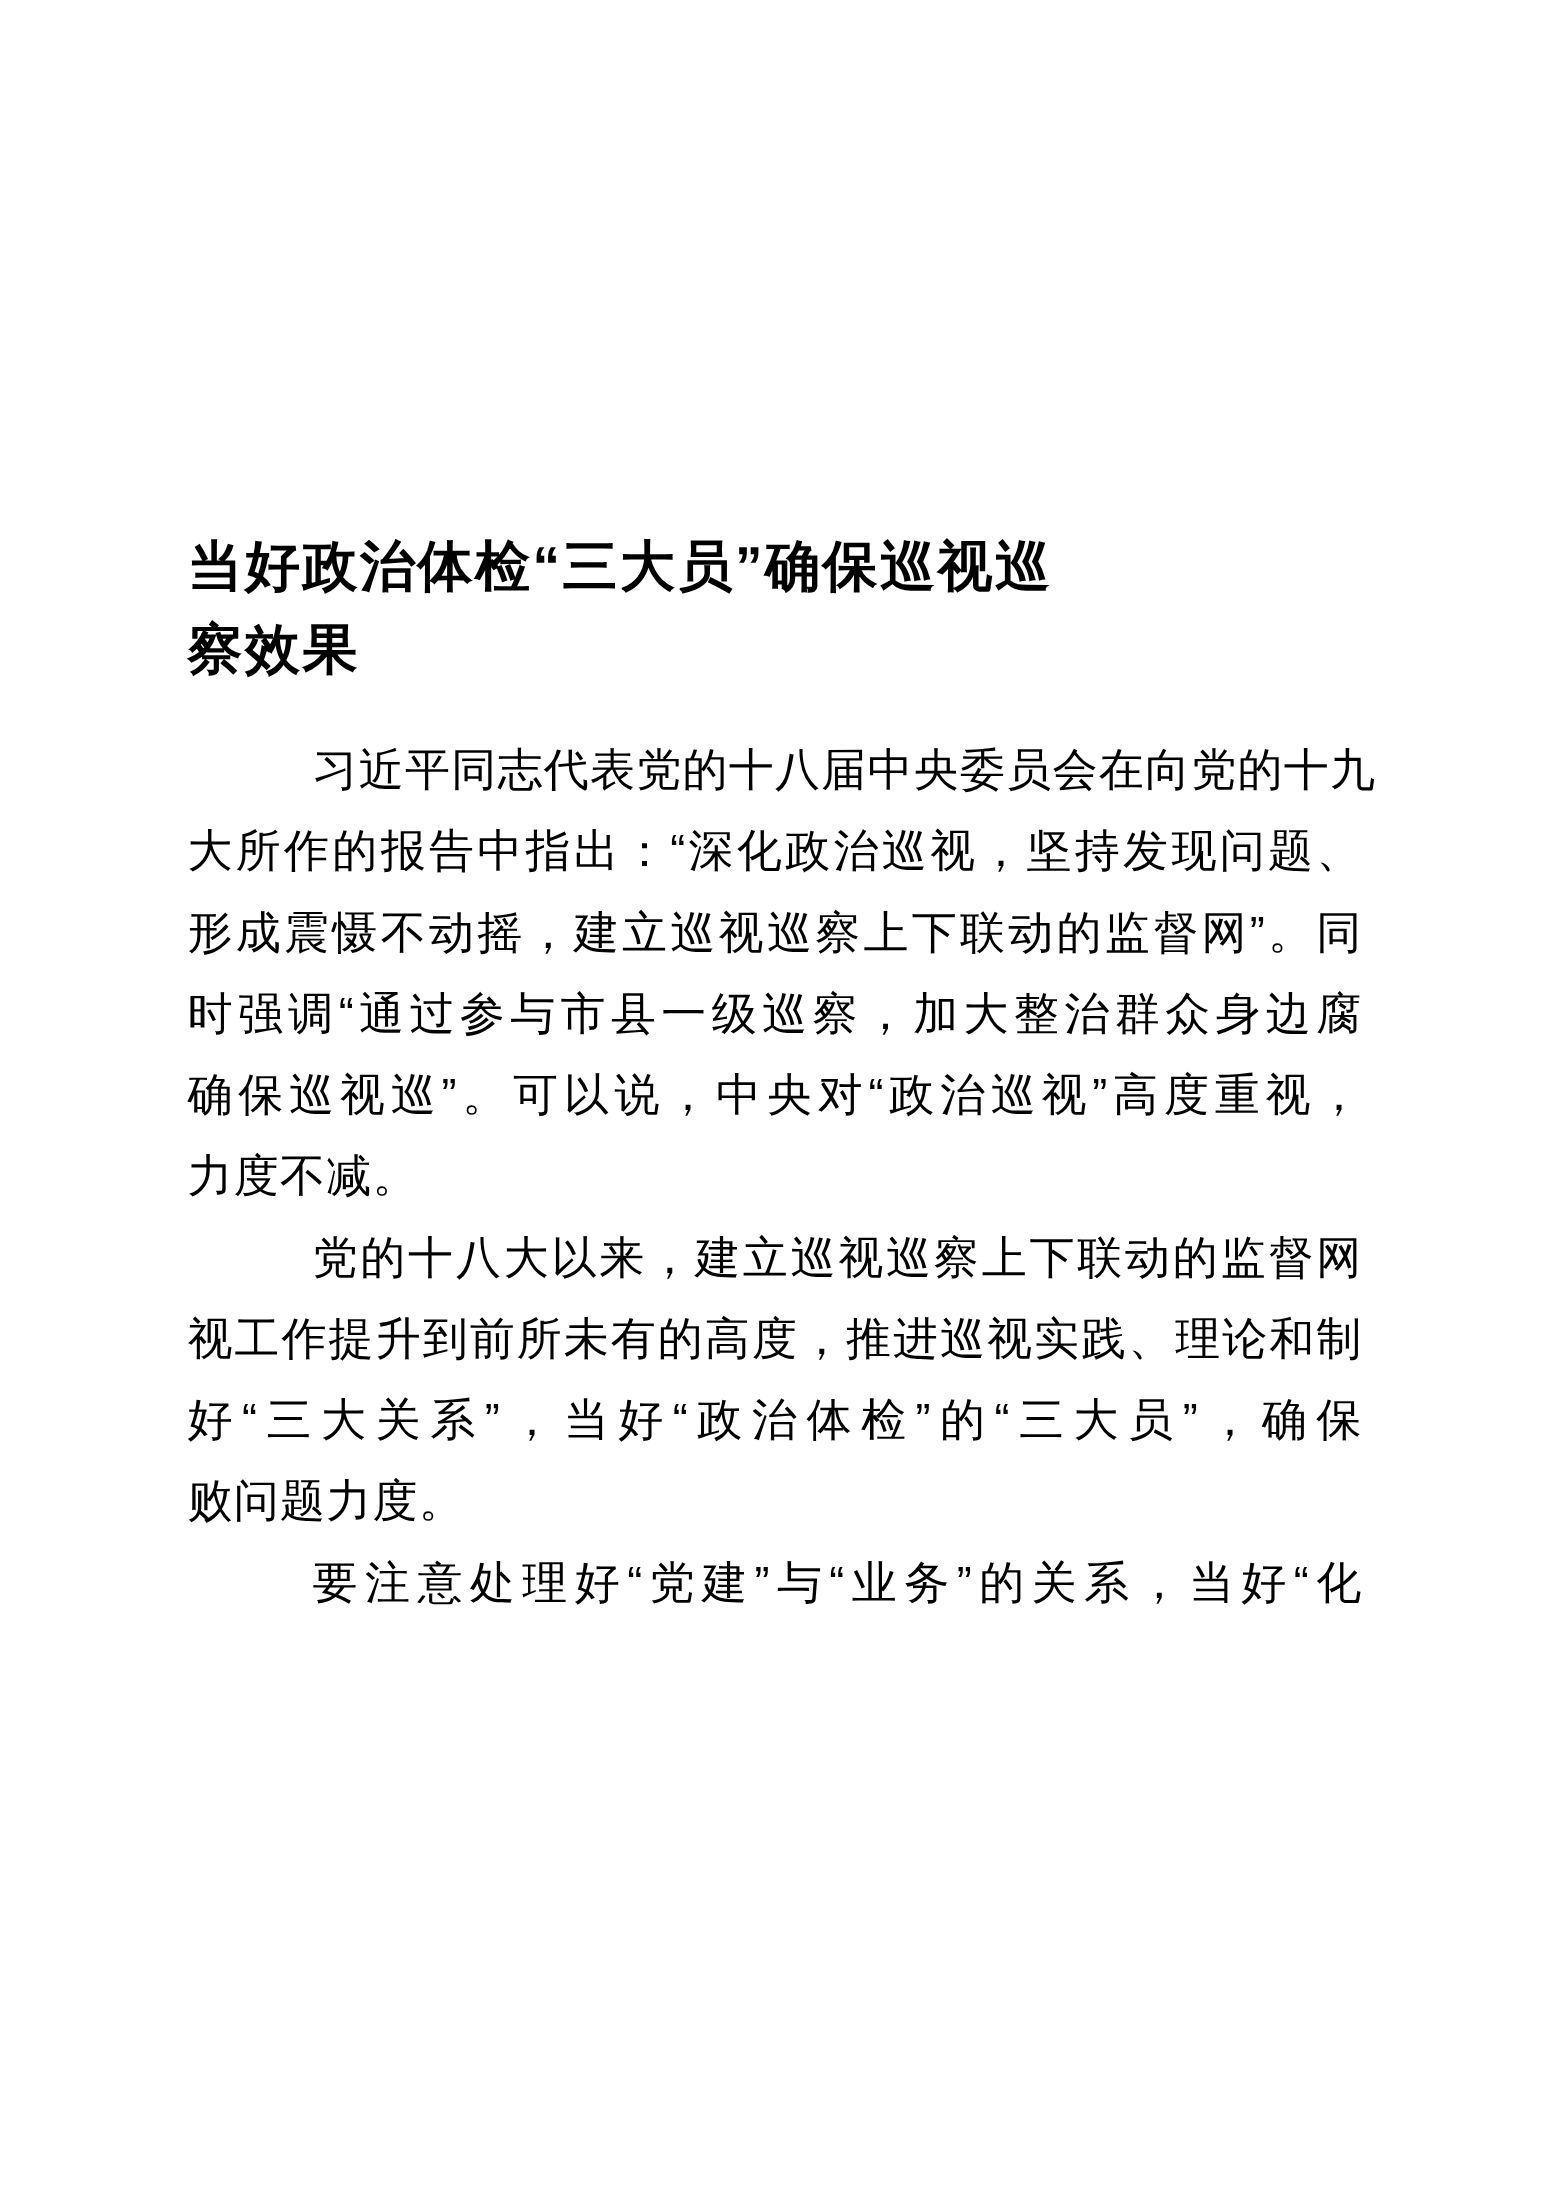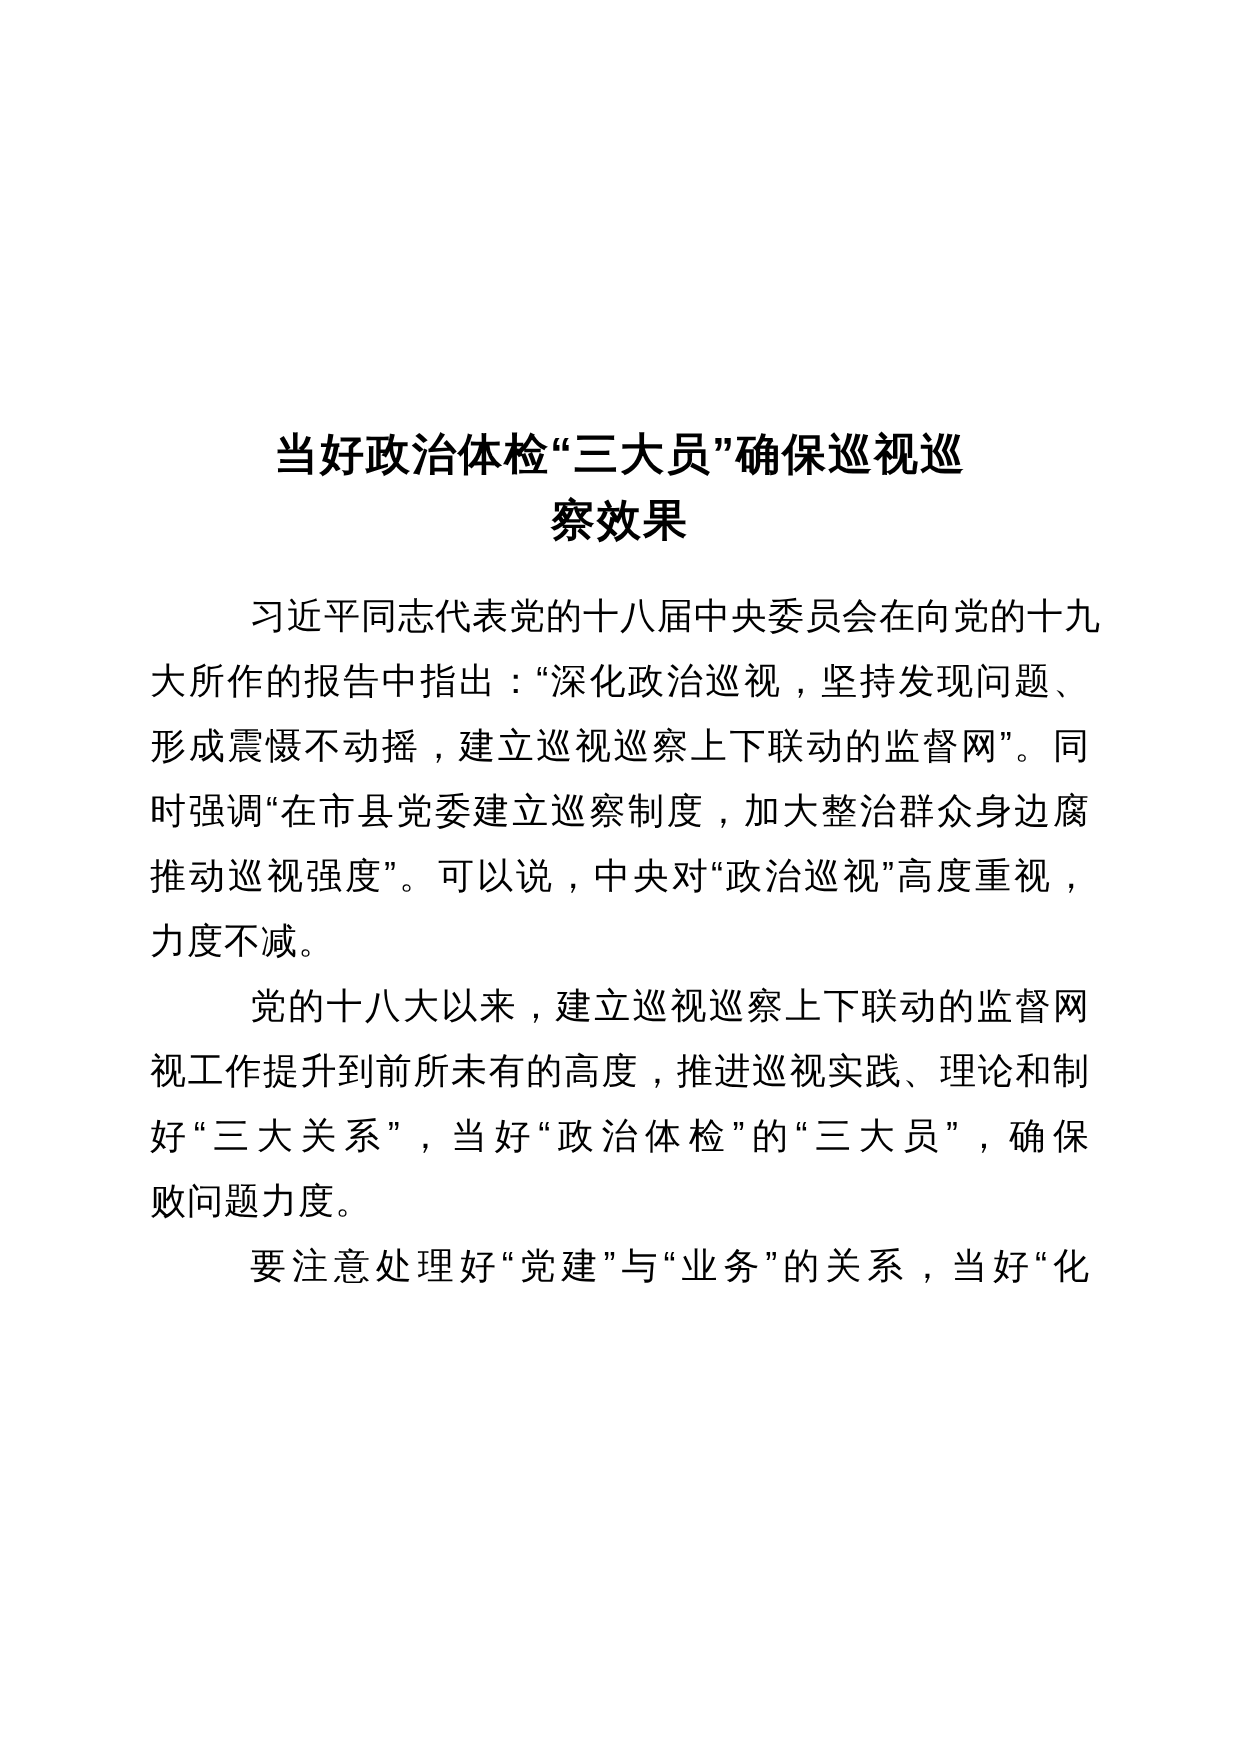--- a/index.html
+++ b/index.html
@@ -18,21 +18,20 @@
   }
   .doc-title {
     position: absolute;
     top: 421px;
     left: 150px;
     width: 940px;
     margin: 0;
     font-size: 44px;
     font-weight: 900;
     line-height: 66px;
-    text-align: center;
     letter-spacing: 2px;
     color: #000000;
   }
   .t-line { display: block; }
   .doc-body {
     position: absolute;
     top: 583px;
     left: 150px;
     width: 940px;
     font-size: 36px;
@@ -61,22 +60,22 @@
     <span class="t-line">当好政治体检“三大员”确保巡视巡</span>
     <span class="t-line">察效果</span>
   </h1>
 
   <div class="doc-body">
 
     <p class="para">
       <span class="line first">习近平同志代表党的十八届中央委员会在向党的十九</span>
       <span class="line">大所作的报告中指出：“深化政治巡视，坚持发现问题、</span>
       <span class="line">形成震慑不动摇，建立巡视巡察上下联动的监督网”。同</span>
-      <span class="line">时强调“在市县党委建立巡察制度，加大整治群众身边腐</span>
-      <span class="line">推动巡视强度”。可以说，中央对“政治巡视”高度重视，</span>
+      <span class="line">时强调“通过参与市县一级巡察，加大整治群众身边腐</span>
+      <span class="line">确保巡视巡”。可以说，中央对“政治巡视”高度重视，</span>
       <span class="line end">力度不减。</span>
     </p>
 
     <p class="para">
       <span class="line first">党的十八大以来，建立巡视巡察上下联动的监督网</span>
       <span class="line">视工作提升到前所未有的高度，推进巡视实践、理论和制</span>
       <span class="line">好“三大关系”，当好“政治体检”的“三大员”，确保</span>
       <span class="line end">败问题力度。</span>
     </p>
 

